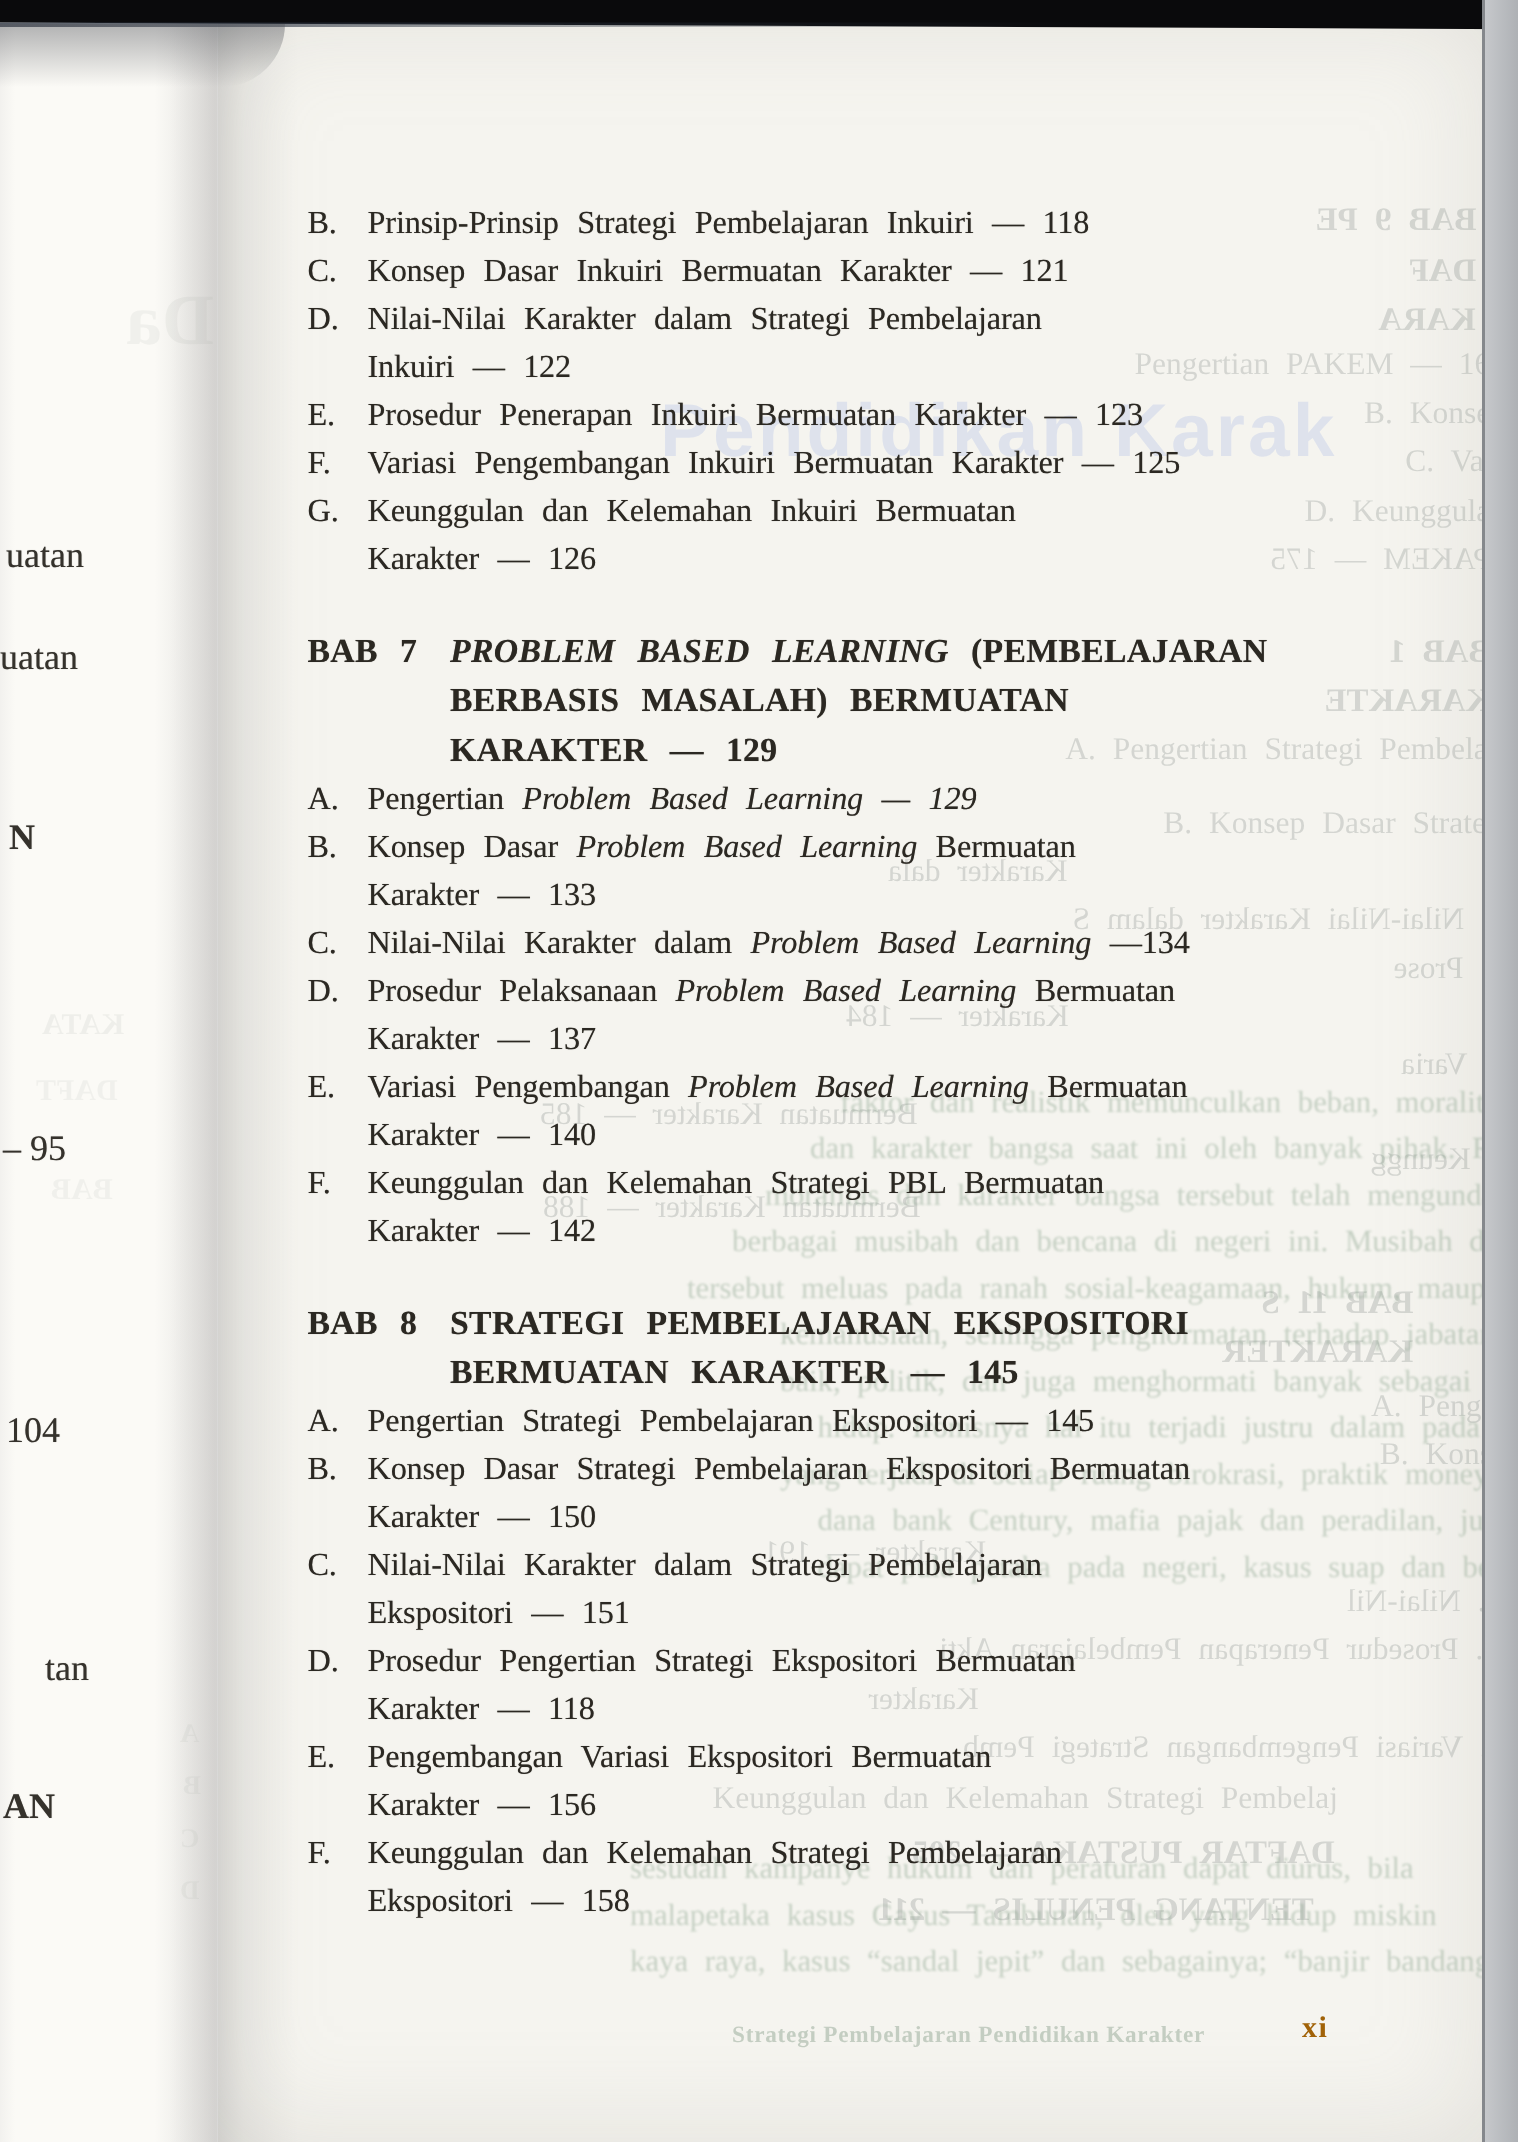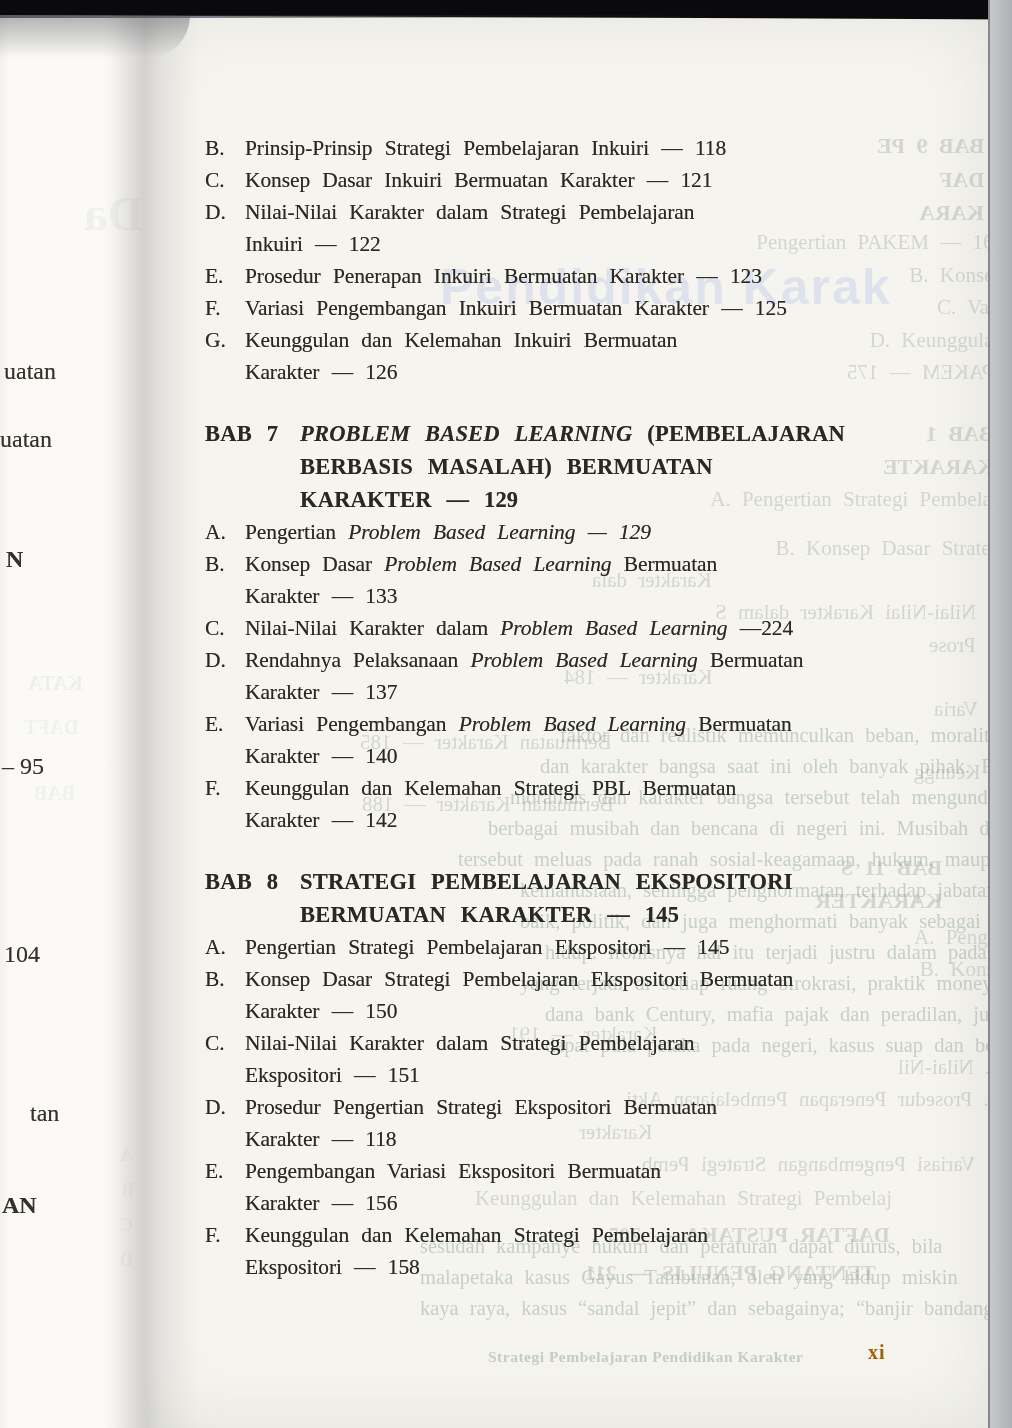--- a/index.html
+++ b/index.html
@@ -214,27 +214,27 @@
       <div class="item">
         <span class="letter">B.</span>
         <div class="itext">
           <div class="iline"><span>Konsep Dasar </span><span class="it">Problem Based Learning</span><span> Bermuatan</span></div>
           <div class="iline"><span>Karakter — 133</span></div>
         </div>
       </div>
       <div class="item">
         <span class="letter">C.</span>
         <div class="itext">
-          <div class="iline"><span>Nilai-Nilai Karakter dalam </span><span class="it">Problem Based Learning</span><span> —224</span></div>
+          <div class="iline"><span>Nilai-Nilai Karakter dalam </span><span class="it">Problem Based Learning</span><span> —134</span></div>
         </div>
       </div>
       <div class="item">
         <span class="letter">D.</span>
         <div class="itext">
-          <div class="iline"><span>Rendahnya Pelaksanaan </span><span class="it">Problem Based Learning</span><span> Bermuatan</span></div>
+          <div class="iline"><span>Prosedur Pelaksanaan </span><span class="it">Problem Based Learning</span><span> Bermuatan</span></div>
           <div class="iline"><span>Karakter — 137</span></div>
         </div>
       </div>
       <div class="item">
         <span class="letter">E.</span>
         <div class="itext">
           <div class="iline"><span>Variasi Pengembangan </span><span class="it">Problem Based Learning</span><span> Bermuatan</span></div>
           <div class="iline"><span>Karakter — 140</span></div>
         </div>
       </div>

